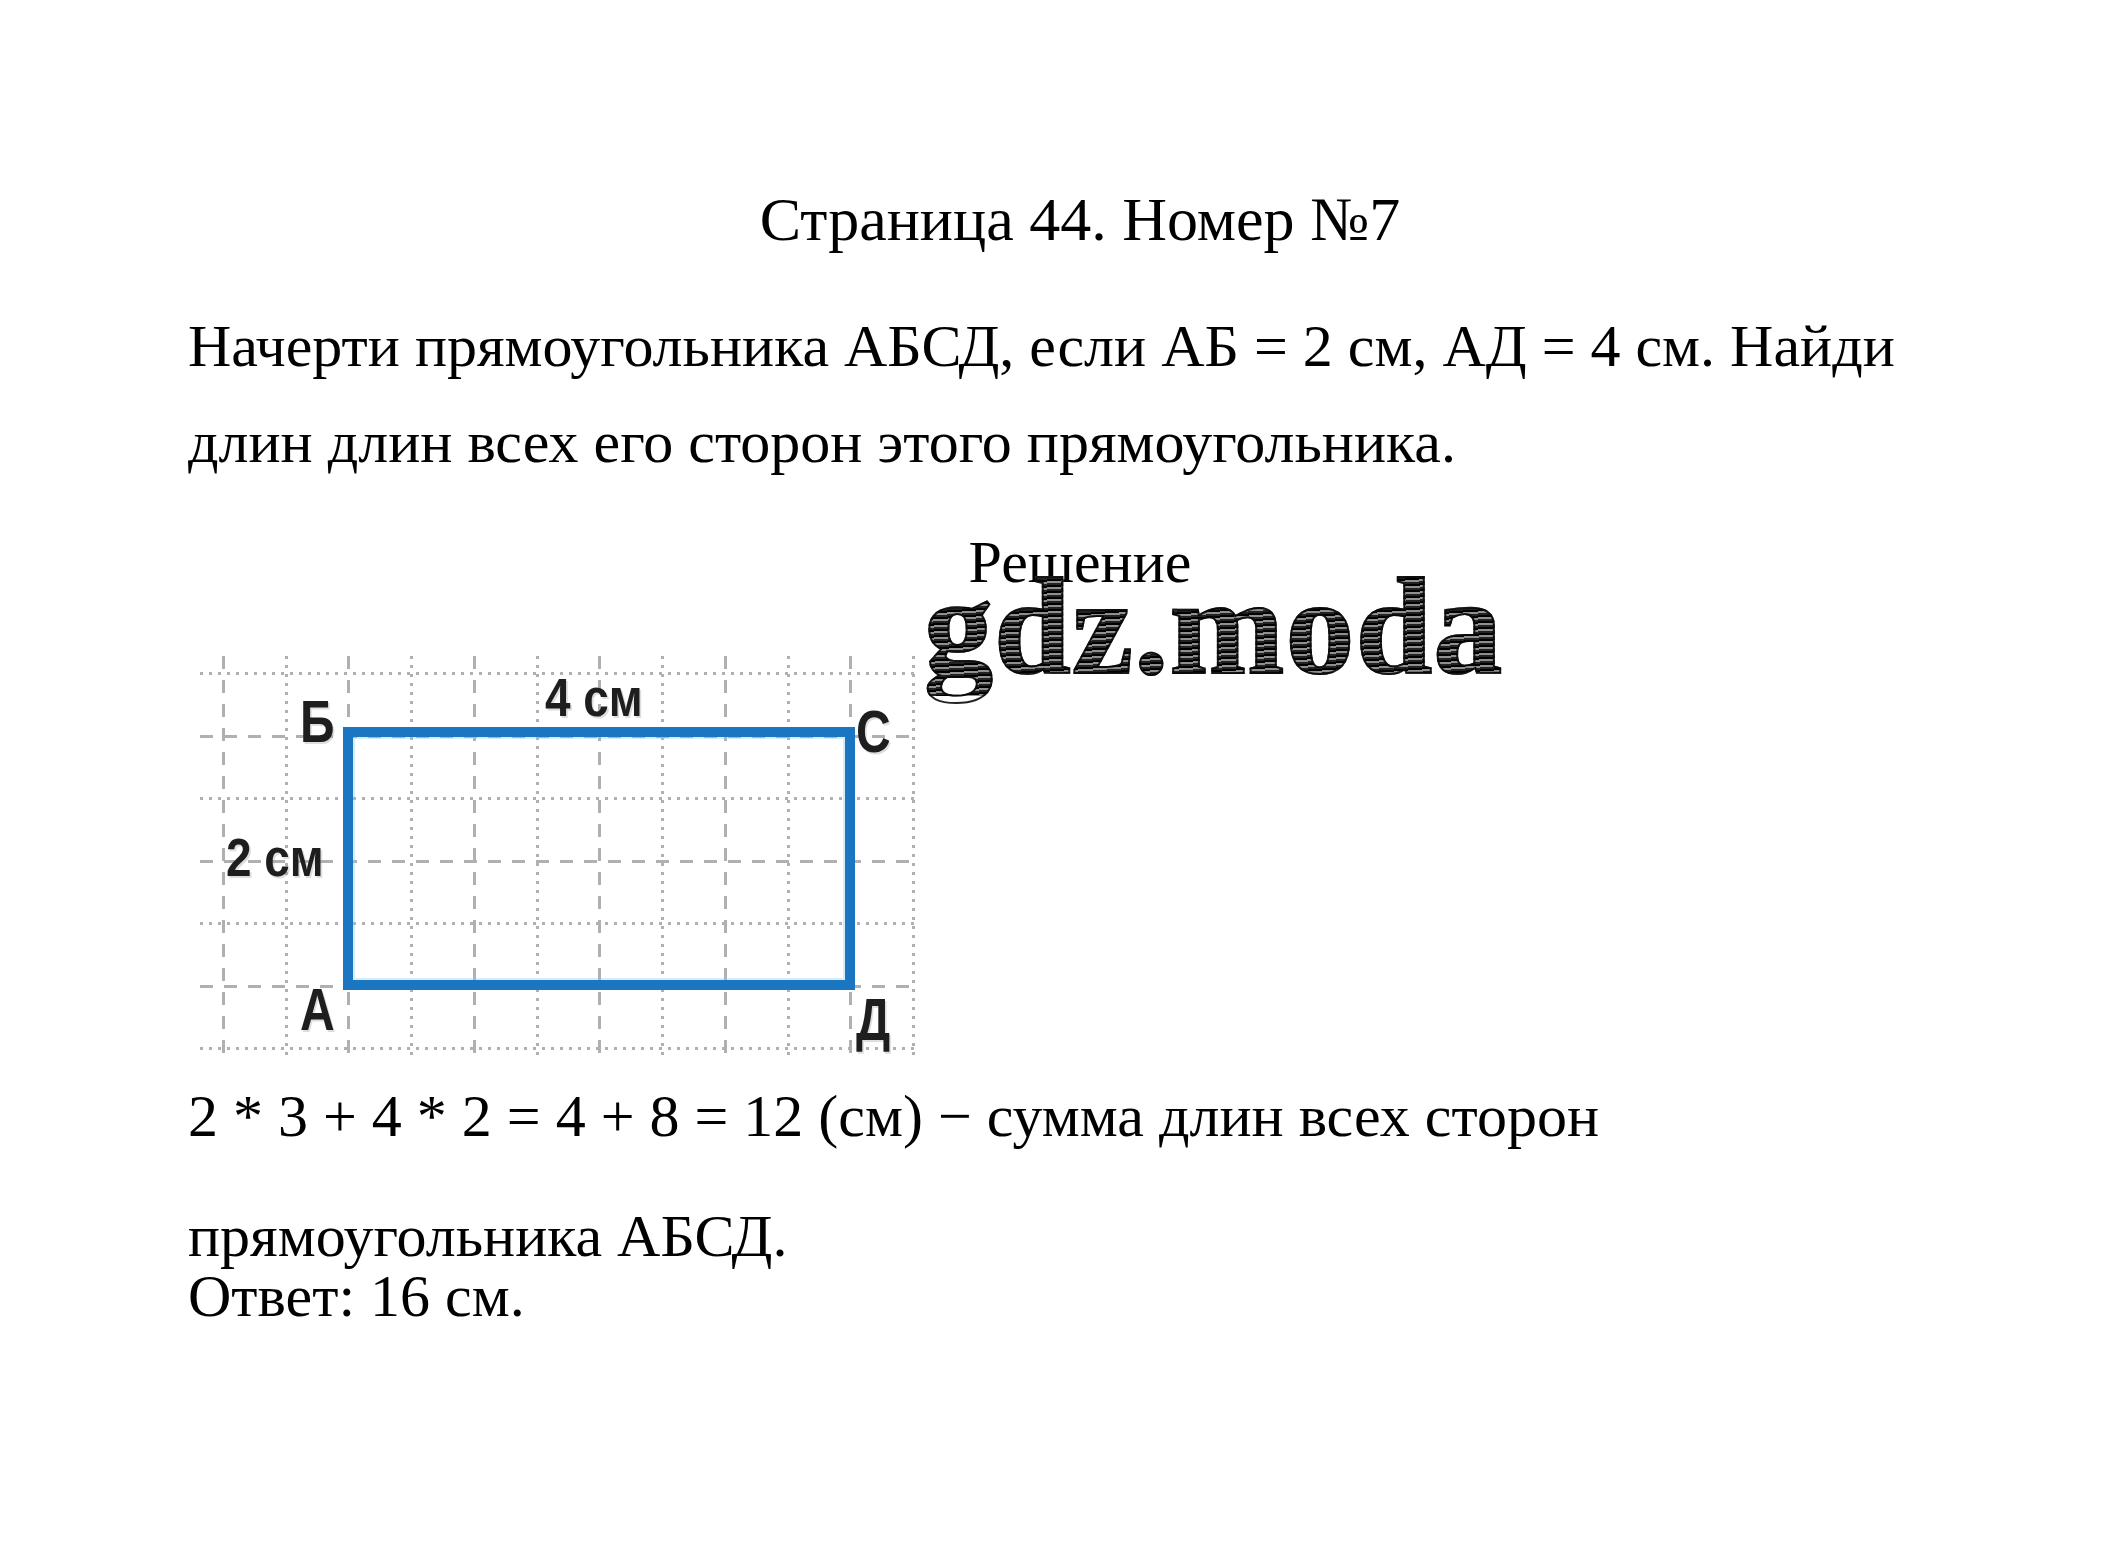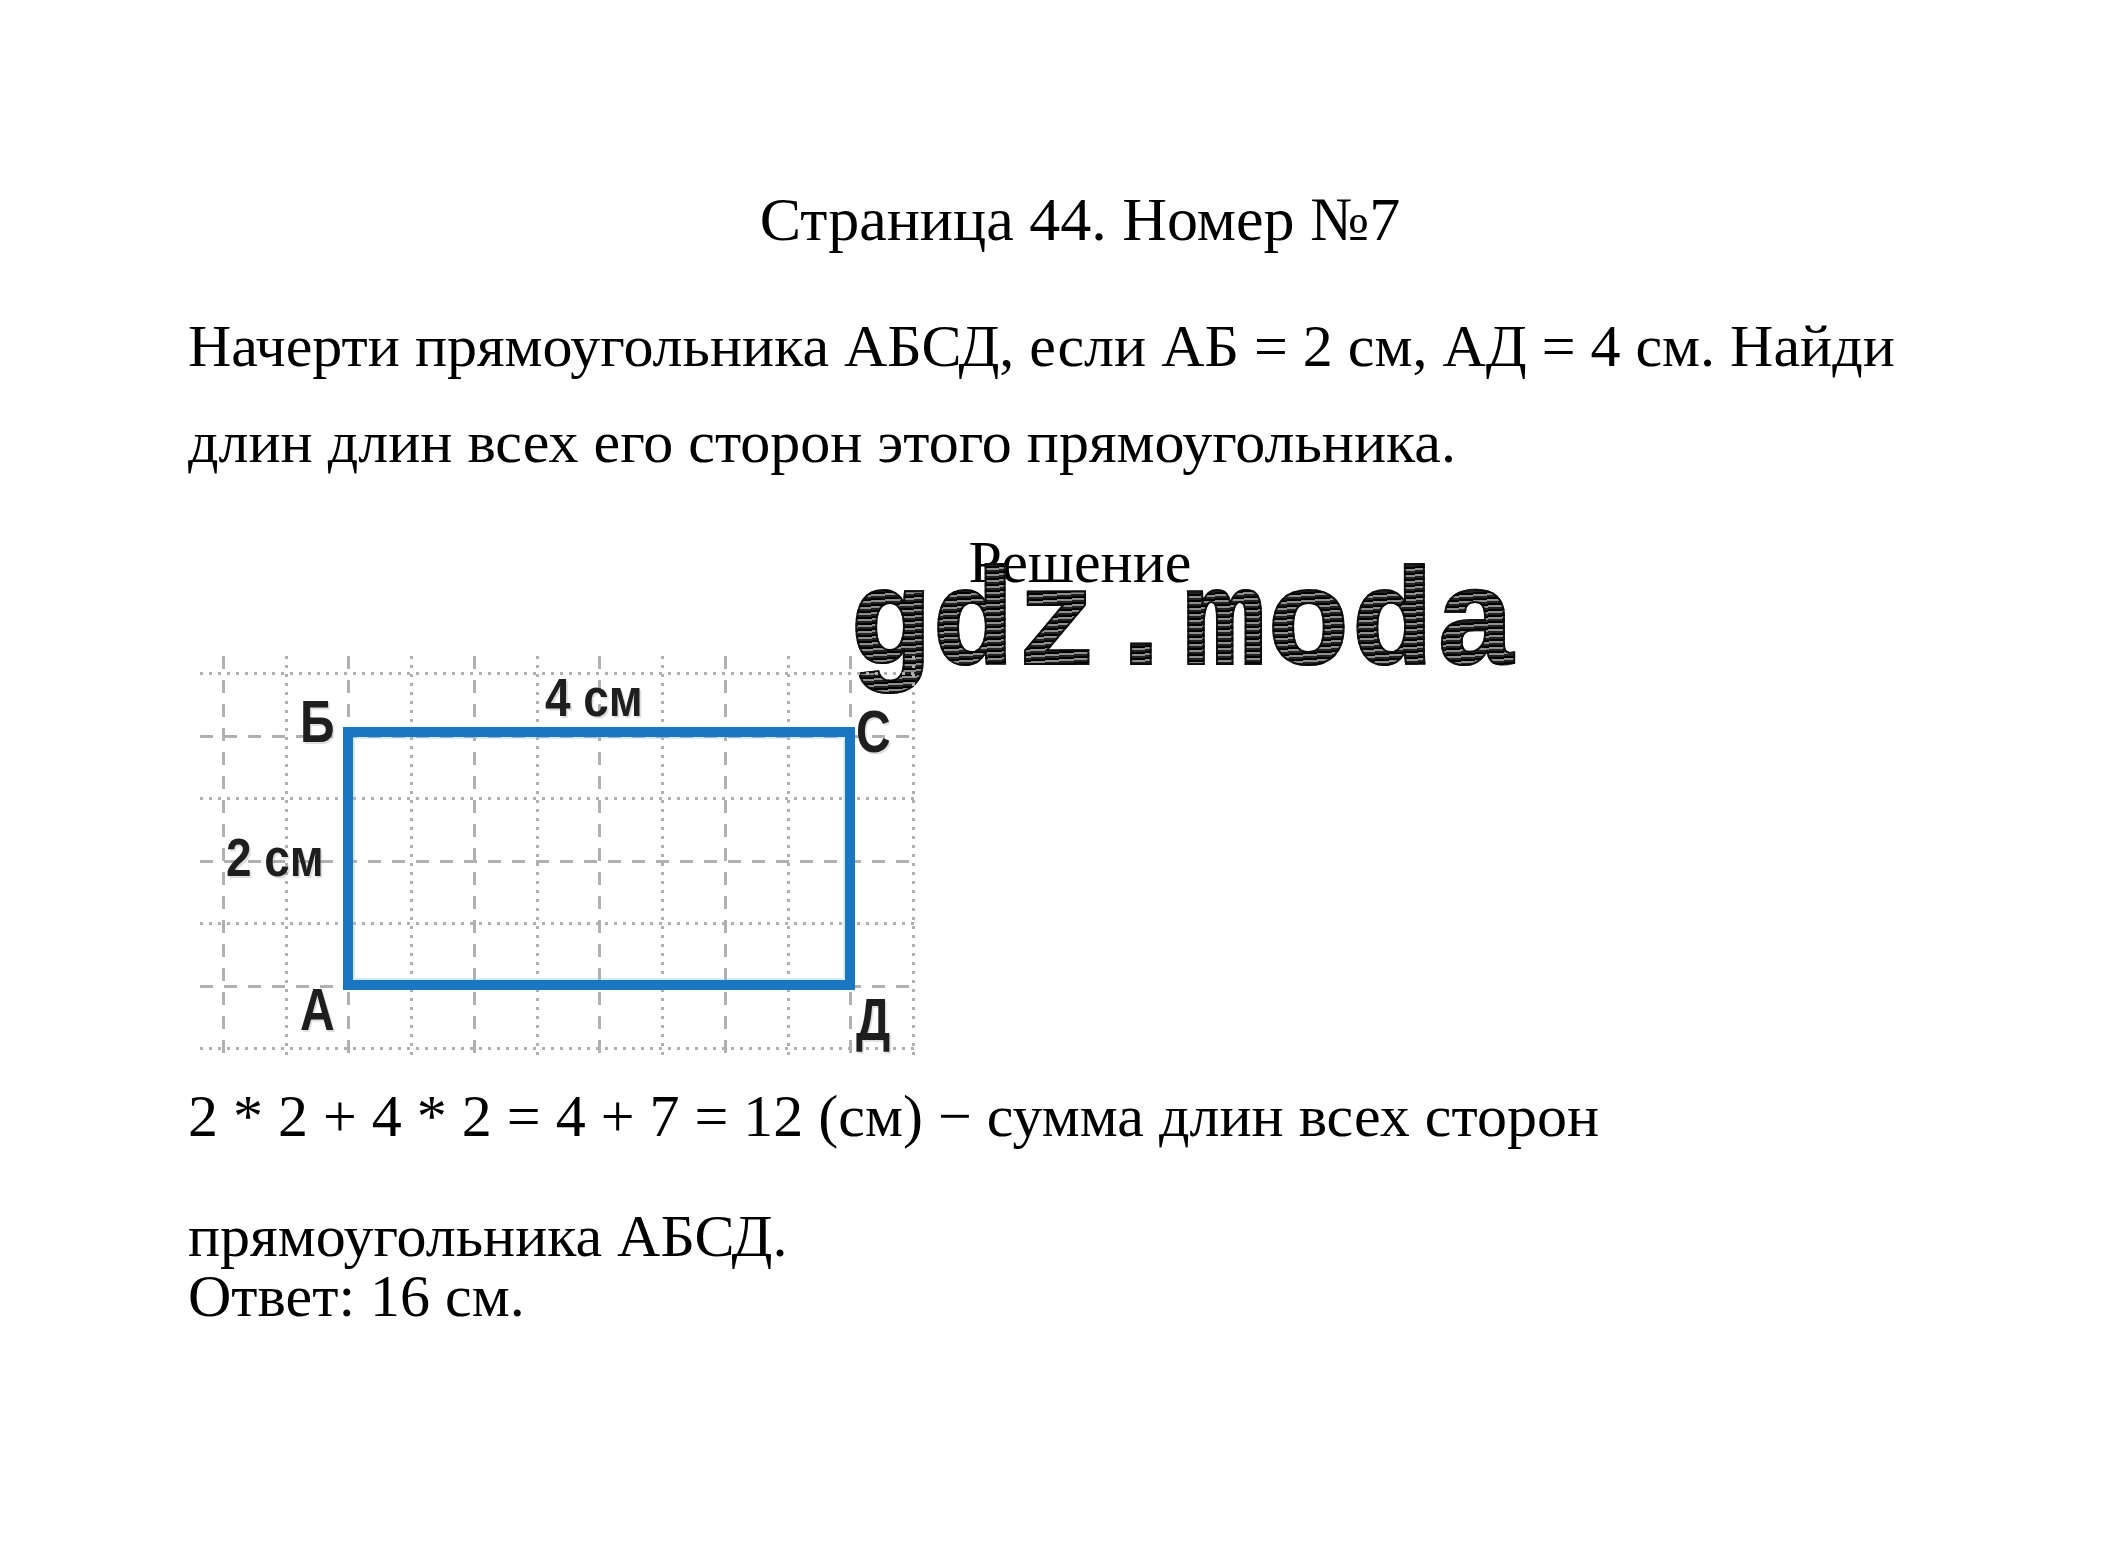--- a/index.html
+++ b/index.html
@@ -14,22 +14,22 @@
   .serif-line {
     position: absolute;
     font-size: 60px; line-height: 1.15; white-space: nowrap; color: #000;
   }
   .left-col { left: 188px; }
   .center-line { left: 0; width: 2160px; text-align: center; }
   .title-line { font-size: 62px; }
 
   
   .watermark {
-    position: absolute; left: 848px; top: 558px;
-    font-family: Liberation Mono, monospace;
+    position: absolute; left: 924px; top: 558px;
+    font-family: Liberation Serif, serif;
     font-weight: 700; font-size: 138px; line-height: 1; letter-spacing: 1px;
     background: repeating-linear-gradient(176deg, #000 0 2px, #8f8f8f 2px 4px, #222 4px 6px);
     -webkit-background-clip: text; background-clip: text;
     color: transparent;
     -webkit-text-stroke: 2px rgba(10,10,10,0.9);
   }
 
   
   .diagram { position: absolute; left: 0; top: 0; width: 2125px; height: 1559px; pointer-events: none; }
   .gl { position: absolute; z-index: 1; }
@@ -97,15 +97,15 @@
 
   <div class="corner-label" style="left:300px; top:692px">Б</div>
   <div class="corner-label" style="left:856px; top:702px">С</div>
   <div class="corner-label" style="left:300px; top:980px">А</div>
   <div class="corner-label" style="left:856px; top:990px">Д</div>
 
   <div class="dim-label" style="left:545px; top:670px">4 см</div>
   <div class="dim-label" style="left:226px; top:830px">2 см</div>
 </div>
 
-<div class="serif-line left-col" style="top:1082px">2 * 2 + 4 * 2 = 4 + 7 = 12 (см) − сумма длин всех сторон</div>
+<div class="serif-line left-col" style="top:1082px">2 * 3 + 4 * 2 = 4 + 8 = 12 (см) − сумма длин всех сторон</div>
 <div class="serif-line left-col" style="top:1202px">прямоугольника АБСД.</div>
 <div class="serif-line left-col" style="top:1262px">Ответ: 16 см.</div>
 
 </body></html>

